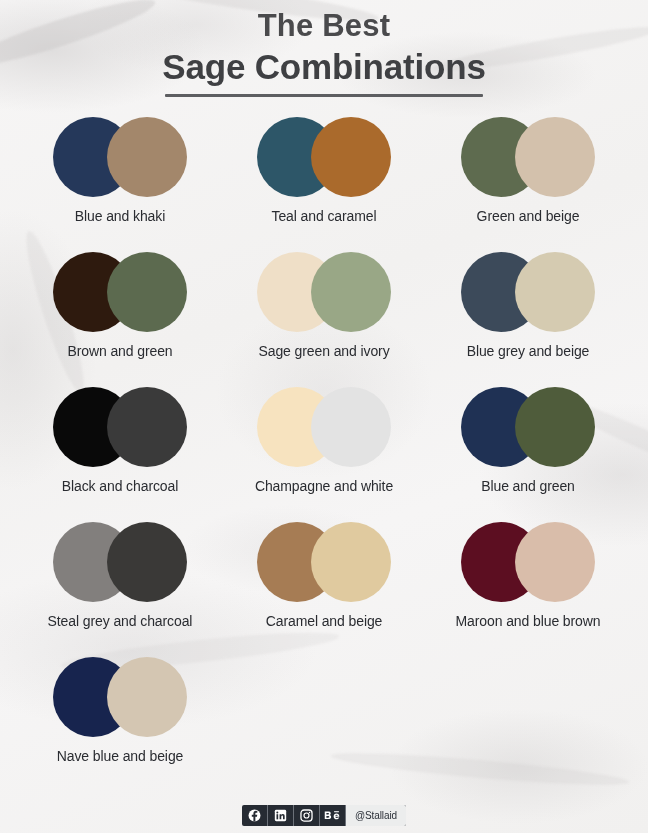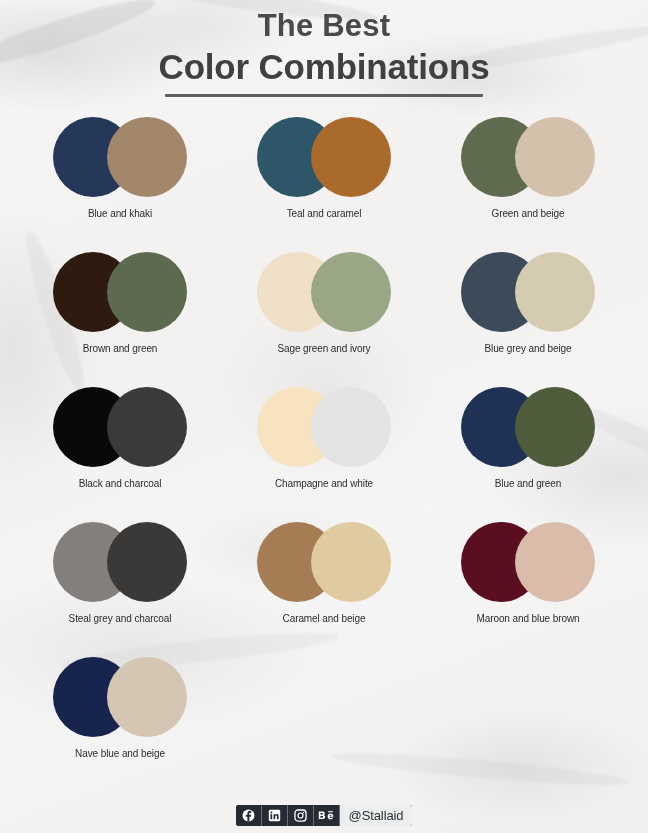--- a/index.html
+++ b/index.html
@@ -98,21 +98,21 @@
     top: 3px;
     width: 80px;
     height: 80px;
     border-radius: 50%;
   }
   .swatch.left  { left: 0;  z-index: 1; }
   .swatch.right { left: 54px; z-index: 2; }
 
   .pair-label {
     margin-top: 10px;
-    font-size: 10px;
+    font-size: 14px;
     color: #2a2c31;
     white-space: nowrap;
     letter-spacing: -.1px;
   }
 
   
   .footer {
     position: absolute;
     left: 0;
     right: 0;
@@ -136,40 +136,40 @@
     border-right: 1px solid #6c7179;
     color: #ffffff;
   }
   .social-icon svg { display: block; }
   .handle {
     display: flex;
     align-items: center;
     padding: 0 9px;
     background: #eceded;
     color: #2b3038;
-    font-size: 13px;
+    font-size: 10px;
     letter-spacing: -.1px;
   }
 </style>
 </head>
 <body>
 
 <div id="page">
 
   <div class="vein" style="left:-40px;top:20px;width:200px;height:26px;transform:rotate(-18deg);"></div>
   <div class="vein" style="left:120px;top:-10px;width:260px;height:20px;transform:rotate(8deg);opacity:.7;"></div>
   <div class="vein" style="left:430px;top:40px;width:230px;height:18px;transform:rotate(-10deg);opacity:.6;"></div>
   <div class="vein" style="left:-30px;top:300px;width:170px;height:24px;transform:rotate(72deg);opacity:.55;"></div>
   <div class="vein" style="left:540px;top:430px;width:210px;height:20px;transform:rotate(24deg);opacity:.5;"></div>
   <div class="vein" style="left:60px;top:640px;width:280px;height:22px;transform:rotate(-6deg);opacity:.45;"></div>
   <div class="vein" style="left:330px;top:760px;width:300px;height:18px;transform:rotate(5deg);opacity:.5;"></div>
 
   <div class="heading">
     <div class="title-thin">The Best</div>
-    <div class="title-bold">Color Combinations</div>
+    <div class="title-bold">Sage Combinations</div>
     <div class="title-rule"></div>
   </div>
 
   <div class="grid" id="grid">
       <div class="cell">
         <div class="pair">
           <div class="swatch left" style="background: rgb(37, 56, 90);"></div>
           <div class="swatch right" style="background: rgb(163, 135, 107);"></div>
         </div>
         <div class="pair-label">Blue and khaki</div>

